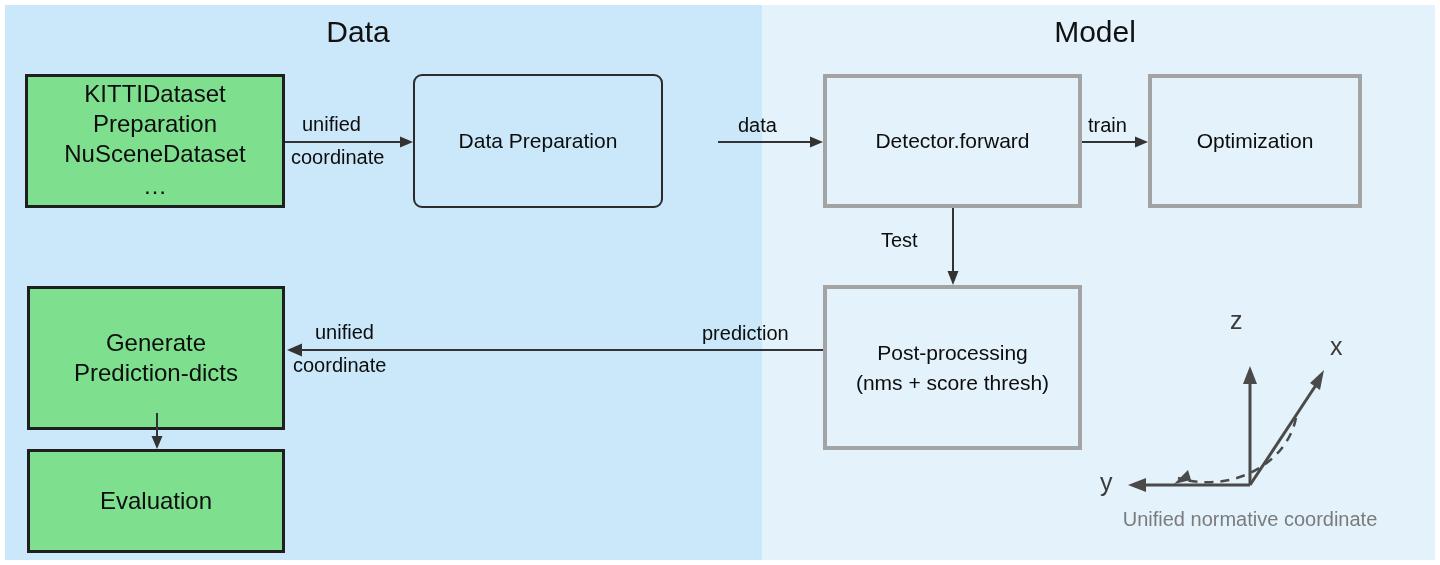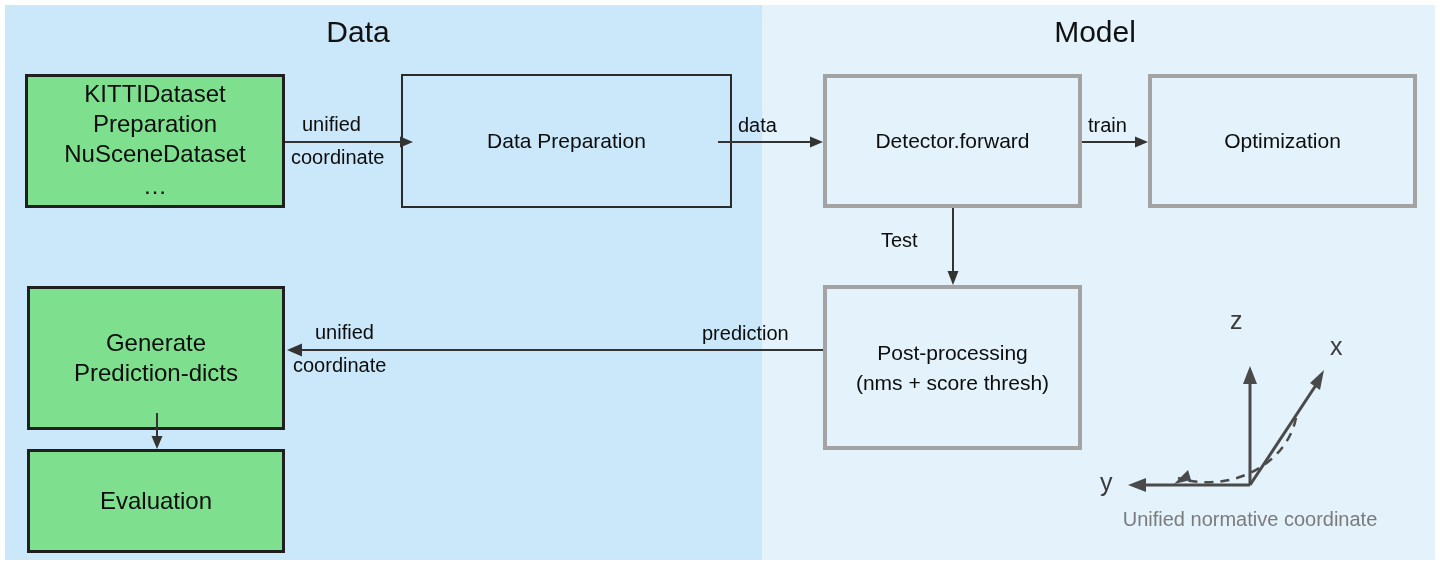--- a/index.html
+++ b/index.html
@@ -26,23 +26,23 @@
     align-items:center;justify-content:center;
     text-align:center;color:#0d0d0d;
   }
   .node .line{display:block;white-space:nowrap;}
   .node-green{background:#7ee08f;border:3px solid #1f1f1f;font-size:24px;line-height:30px;}
   .node-blue-dark{background:#cbe7fa;border:2px solid #2b2b2b;font-size:21px;line-height:30px;}
   .node-blue-light{background:#e3f2fb;border:4px solid #a3a3a3;font-size:21px;line-height:30px;}
 
   #node-datasets{left:25px;top:74px;width:260px;height:134px;}
   #node-datasets .dots{line-height:34px;}
-  #node-dataprep{left:401px;top:74px;width:331px;height:134px;}
+  #node-dataprep{left:413px;top:74px;width:250px;height:134px;border-radius:9px;}
   #node-detector{left:823px;top:74px;width:259px;height:134px;}
-  #node-optimization{left:1148px;top:74px;width:269px;height:134px;}
+  #node-optimization{left:1148px;top:74px;width:214px;height:134px;}
   #node-postproc{left:823px;top:285px;width:259px;height:165px;}
   #node-generate{left:27px;top:286px;width:258px;height:144px;}
   #node-evaluation{left:27px;top:449px;width:258px;height:104px;}
 
   .edge{position:absolute;}
   .edge svg{display:block;overflow:visible;}
 
   .edge-label{
     position:absolute;font-size:20px;line-height:24px;
     color:#0d0d0d;white-space:nowrap;

